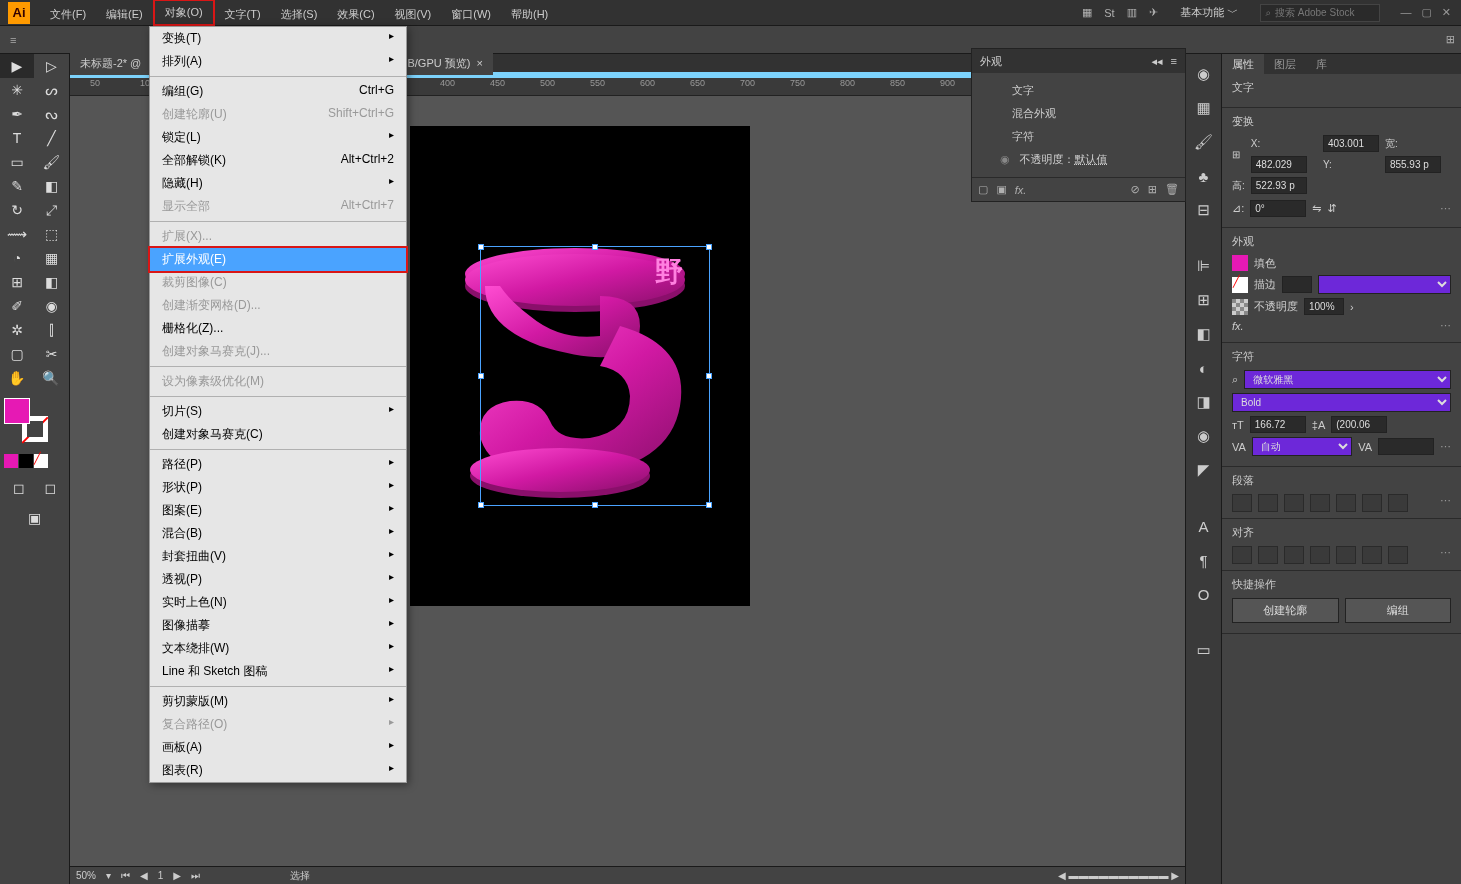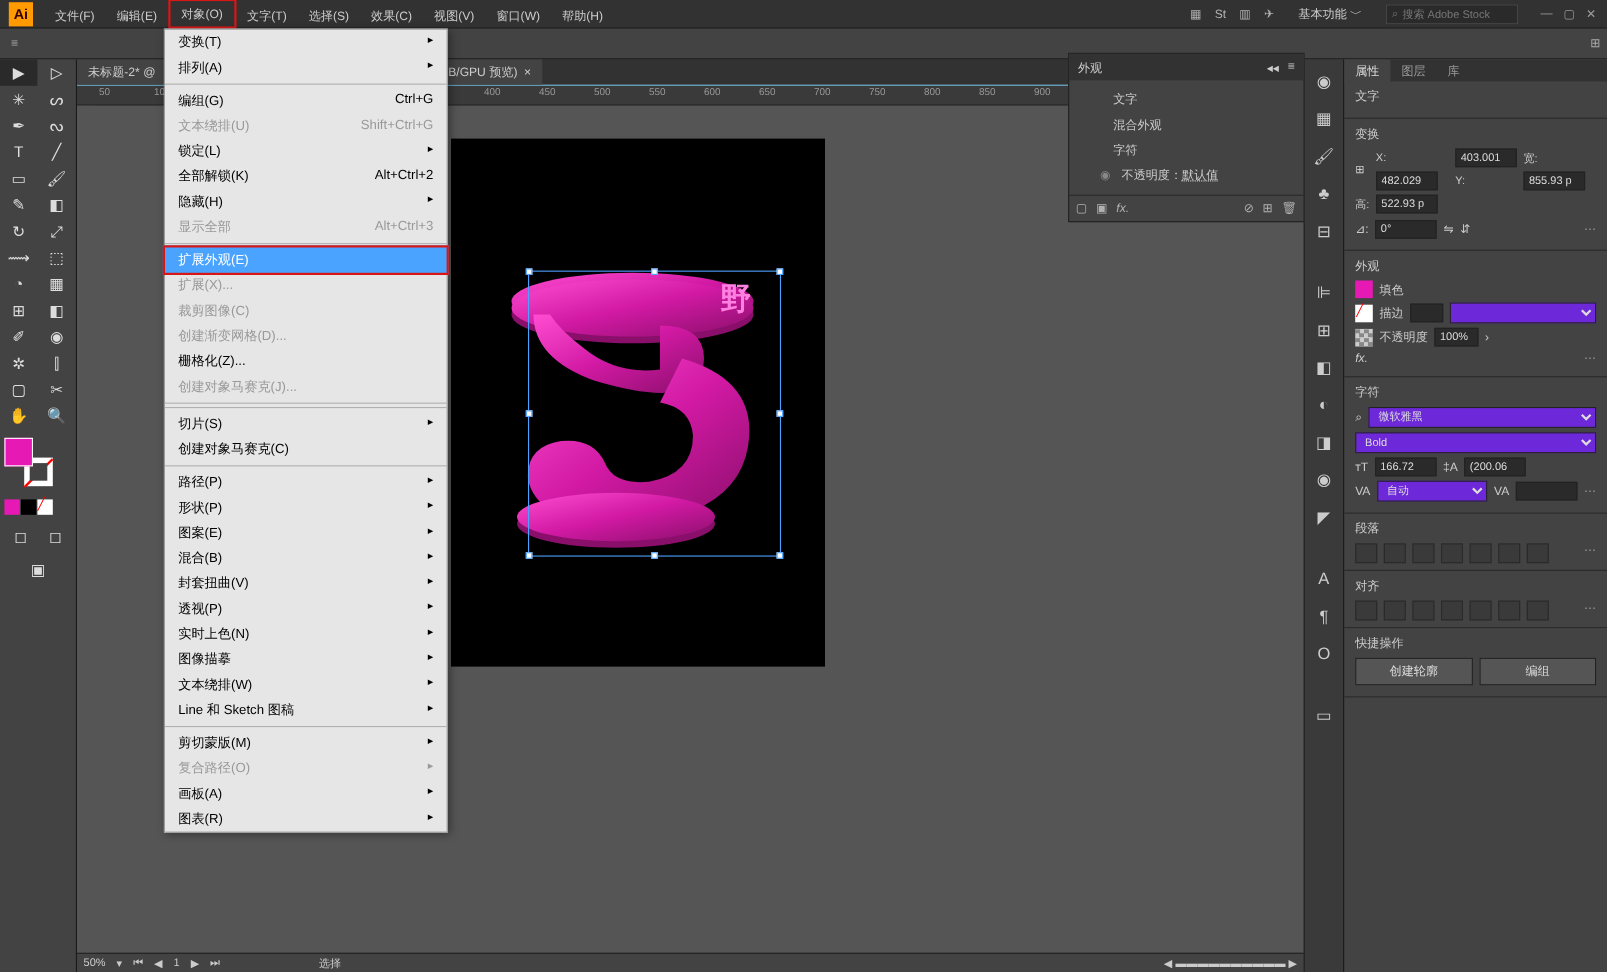--- a/index.html
+++ b/index.html
@@ -25,21 +25,21 @@
 .color-swatch { margin: 8px 4px; }
 .fill-stroke { position: relative; width: 44px; height: 44px; }
 .fill-box { position: absolute; width: 26px; height: 26px; background: #e619b4; border: 1px solid #fff; top: 0; left: 0; }
 .stroke-box { position: absolute; width: 26px; height: 26px; background: #fff; bottom: 0; right: 0; }
 .stroke-box::after { content: ""; position: absolute; inset: 5px; background: #434343; }
 .stroke-box::before { content: ""; position: absolute; width: 140%; height: 2px; background: red; top: 50%; left: -20%; transform: rotate(-45deg); }
 .mini-swatches { display: flex; gap: 1px; margin: 4px; }
 .mini-sw { width: 14px; height: 14px; }
 
 .doc-area { flex: 1; background: #262626; position: relative; display: flex; flex-direction: column; }
-.tab-row { height: 24px; background: #323232; display: flex; align-items: center; border-bottom: 1px solid #7dd3fc; text-align: right; }
+.tab-row { height: 24px; background: #323232; display: flex; align-items: center; border-bottom: 6px solid #7dd3fc; text-align: right; }
 .doc-tab { padding: 4px 10px; background: #434343; color: #ccc; font-size: 11px; display: flex; align-items: center; gap: 6px; }
 .ruler-h { height: 18px; background: #3a3a3a; border-bottom: 1px solid #222; display: flex; overflow: hidden; padding-left: 18px; }
 .ruler-v { width: 18px; background: #3a3a3a; border-right: 1px solid #222; position: absolute; left: 0; top: 42px; bottom: 18px; }
 .ruler-tick { flex: 0 0 50px; color: #999; font-size: 9px; padding-left: 2px; }
 .ruler-tick-v { height: 50px; color: #999; font-size: 9px; writing-mode: horizontal-tb; padding-top: 2px; text-align: center; }
 .canvas-container { flex: 1; background: #555555; position: relative; overflow: hidden; }
 .artboard { position: absolute; left: 340px; top: 30px; width: 340px; height: 480px; background: #000; }
 .artwork { position: absolute; left: 30px; top: 100px; width: 280px; height: 280px; }
 .selection-box { position: absolute; left: 70px; top: 120px; width: 230px; height: 260px; border: 1px solid #4aa3ff; }
 .sel-handle { position: absolute; width: 6px; height: 6px; background: #fff; border: 1px solid #4aa3ff; }
@@ -424,59 +424,62 @@
     <div class="dd-item">
       <span>排列(A)</span>
       <span class="dd-arrow">▸</span>
     </div>
     <div class="dd-sep"></div>
     <div class="dd-item">
       <span>编组(G)</span>
       <span>Ctrl+G</span>
     </div>
     <div class="dd-item disabled">
-      <span>文本绕排(U)</span>
+      <span>创建轮廓(U)</span>
       <span>Shift+Ctrl+G</span>
     </div>
     <div class="dd-item">
       <span>锁定(L)</span>
       <span class="dd-arrow">▸</span>
     </div>
     <div class="dd-item">
       <span>全部解锁(K)</span>
       <span>Alt+Ctrl+2</span>
     </div>
     <div class="dd-item">
       <span>隐藏(H)</span>
       <span class="dd-arrow">▸</span>
     </div>
     <div class="dd-item disabled">
       <span>显示全部</span>
-      <span>Alt+Ctrl+3</span>
+      <span>Alt+Ctrl+7</span>
     </div>
     <div class="dd-sep"></div>
+    <div class="dd-item disabled">
+      <span>扩展(X)...</span>
+    </div>
     <div class="dd-item highlighted">
       <span>扩展外观(E)</span>
     </div>
     <div class="dd-item disabled">
-      <span>扩展(X)...</span>
-    </div>
-    <div class="dd-item disabled">
       <span>裁剪图像(C)</span>
     </div>
     <div class="dd-item disabled">
       <span>创建渐变网格(D)...</span>
     </div>
     <div class="dd-item">
       <span>栅格化(Z)...</span>
     </div>
     <div class="dd-item disabled">
       <span>创建对象马赛克(J)...</span>
     </div>
     <div class="dd-sep"></div>
+    <div class="dd-item disabled">
+      <span>设为像素级优化(M)</span>
+    </div>
     <div class="dd-sep"></div>
     <div class="dd-item">
       <span>切片(S)</span>
       <span class="dd-arrow">▸</span>
     </div>
     <div class="dd-item">
       <span>创建对象马赛克(C)</span>
     </div>
     <div class="dd-sep"></div>
     <div class="dd-item">

